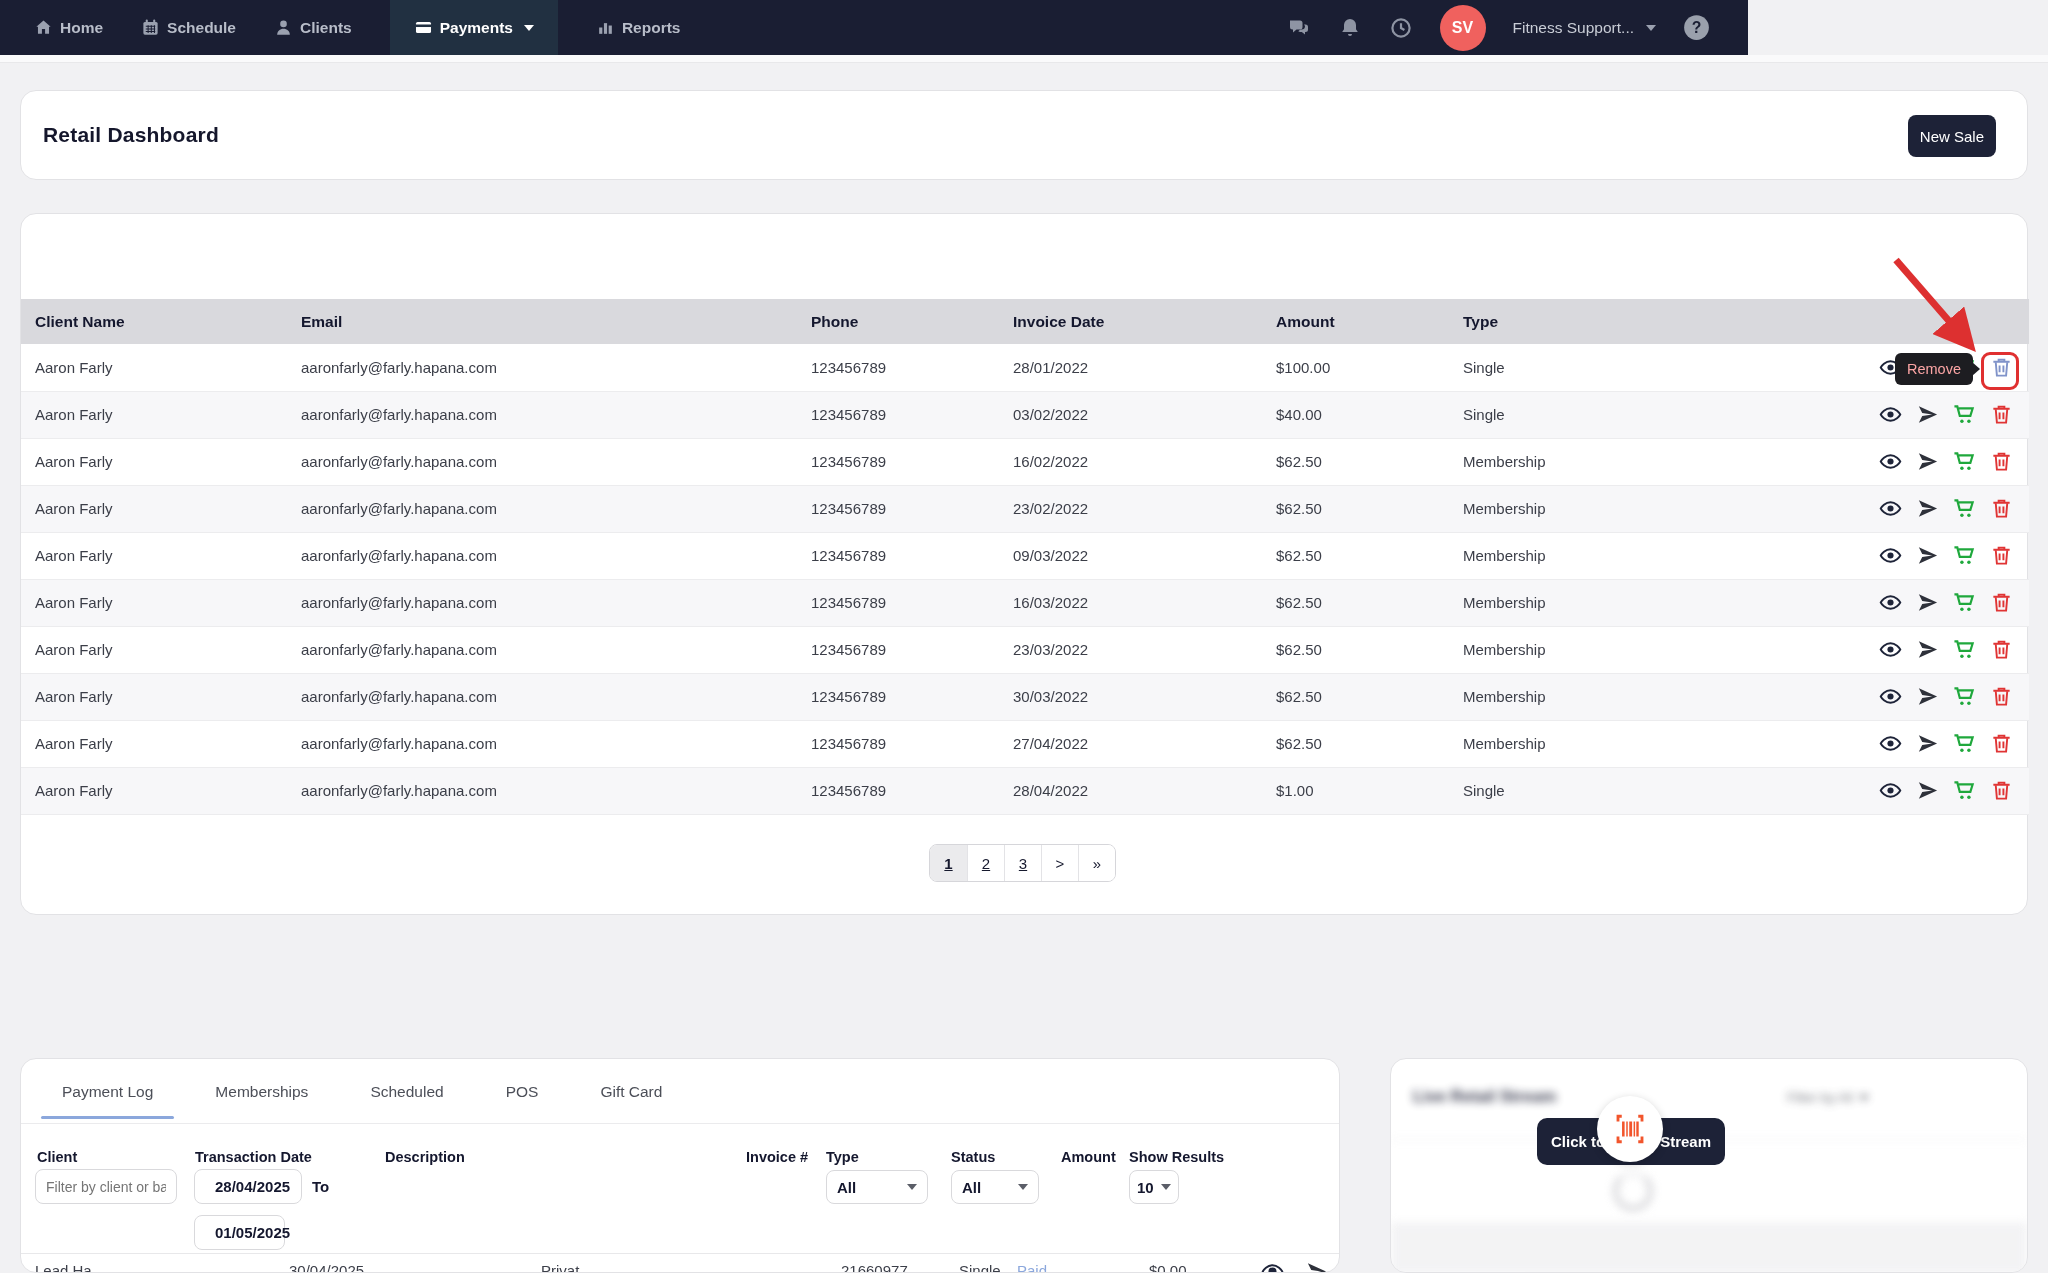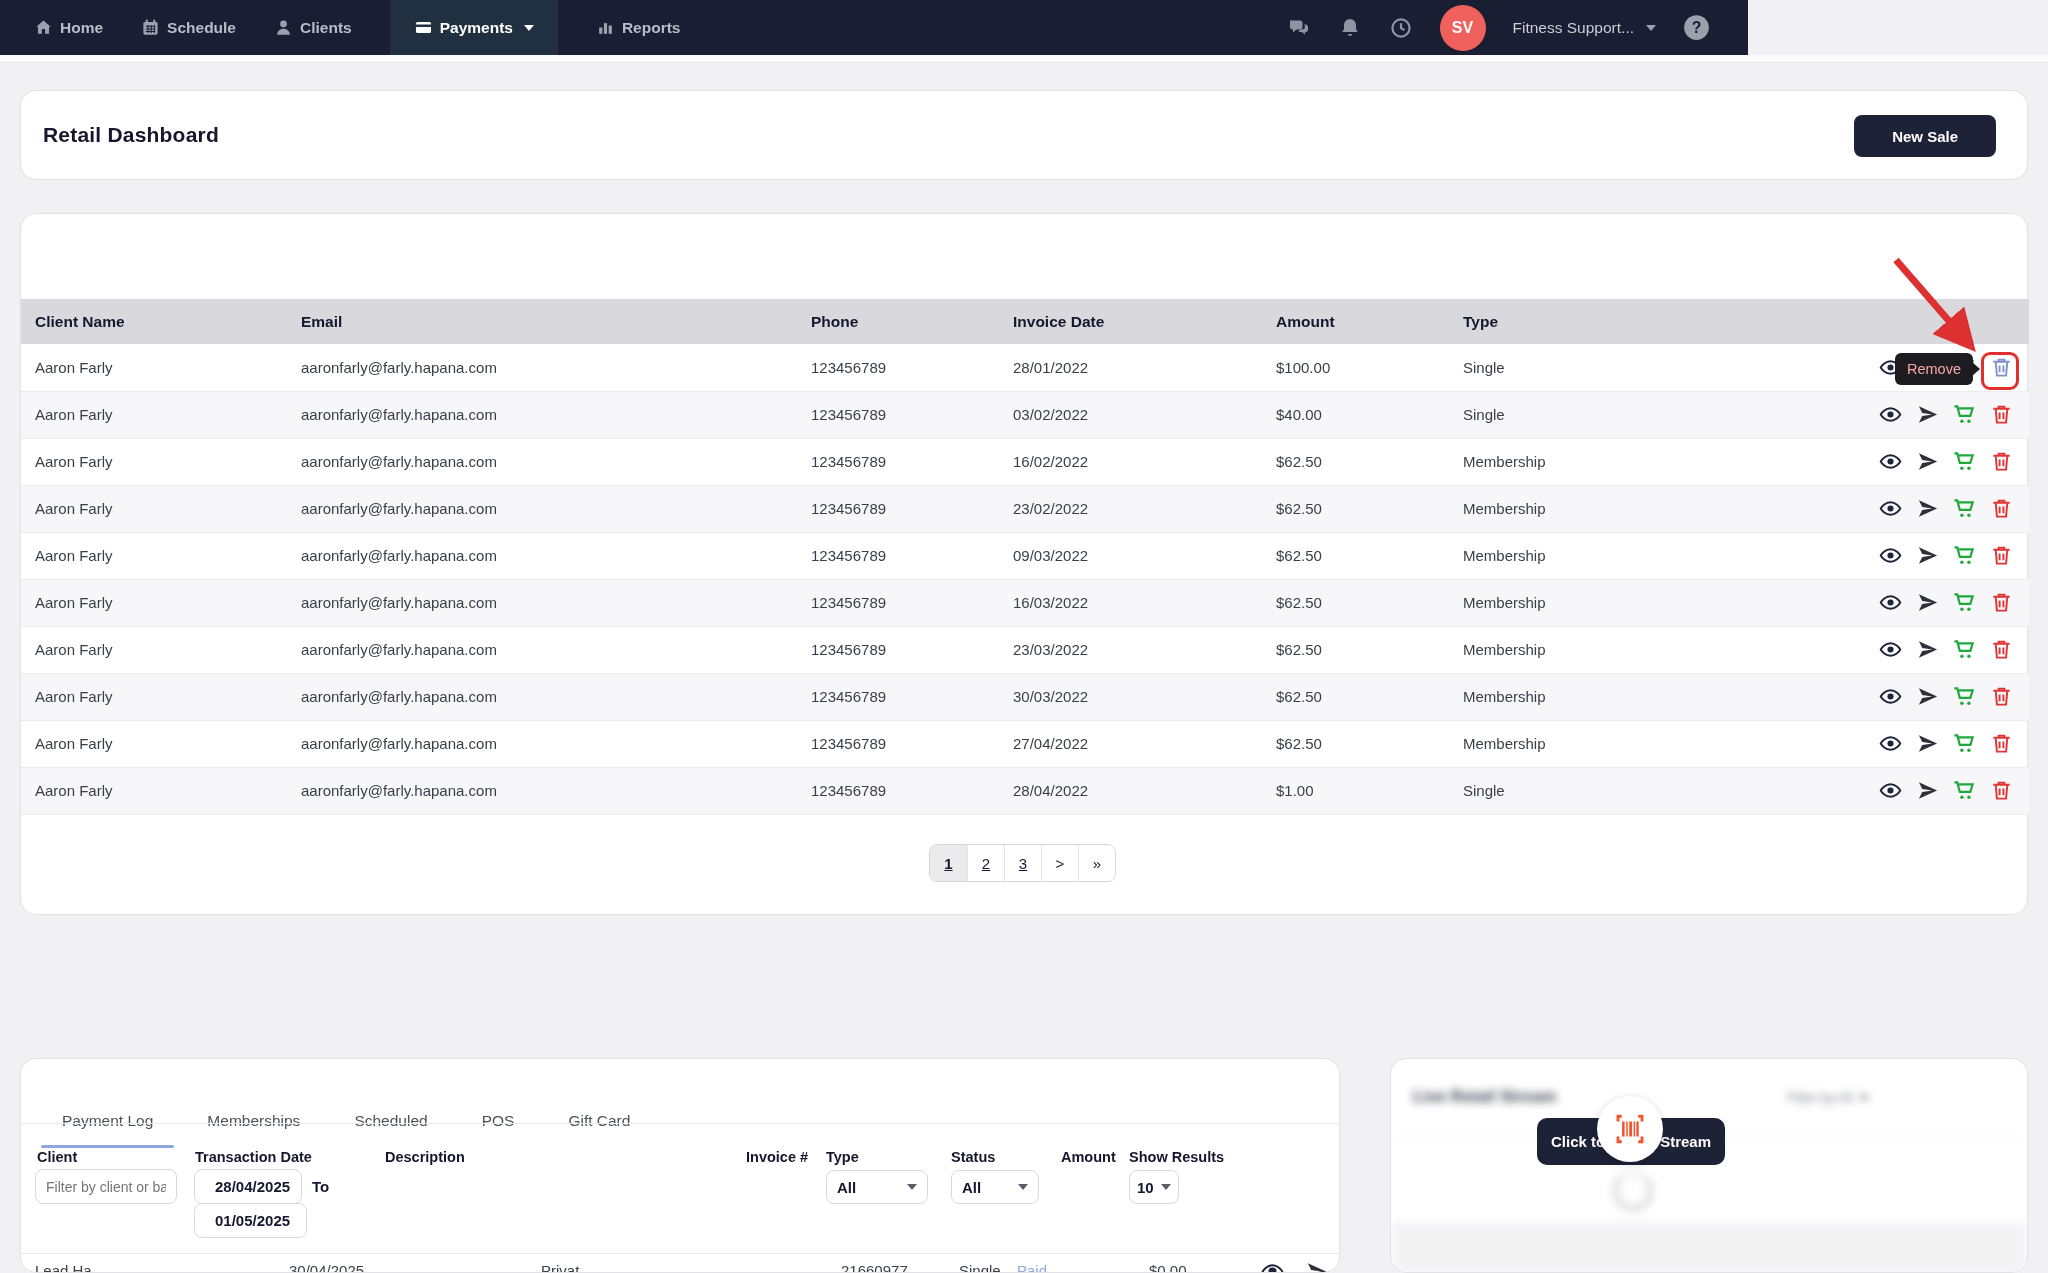--- a/index.html
+++ b/index.html
@@ -23,21 +23,21 @@
   .user-name { color:#c9cdd6; font-size:15.5px; display:flex; align-items:center; gap:8px; cursor:pointer; }
   .user-name .caret { color:#9ba1b0; }
   .navbar-underline { position:absolute; top:55px; left:0; width:2048px; height:8px; background:#fafafb; border-bottom:1px solid #e8e8ea; }
 
   
   .card { position:absolute; background:#ffffff; border:1px solid #e2e2e5; border-radius:16px; }
 
   
   .header-card { left:20px; top:90px; width:2008px; height:90px; }
   .page-title { position:absolute; left:22px; top:50%; transform:translateY(-50%); font-size:21px; font-weight:800; color:#15172c; letter-spacing:.2px; }
-  .new-sale-btn { position:absolute; right:31px; top:24px; height:42px; padding:0 38px; background:#1d2237; color:#fff; font-size:15px; font-weight:700; border:none; border-radius:8px; cursor:pointer; font-family:inherit; }
+  .new-sale-btn { position:absolute; right:31px; top:24px; height:42px; padding:0 12px; background:#1d2237; color:#fff; font-size:15px; font-weight:400; border:none; border-radius:8px; cursor:pointer; font-family:inherit; }
 
   
   .main-card { left:20px; top:213px; width:2008px; height:702px; }
   .tabs { position:absolute; top:18px; left:20px; display:flex; gap:4px; }
   .tab { padding:6px 22px 16px 22px; font-size:15.5px; color:#4c4f58; cursor:pointer; position:relative; }
   .tab.active::after { content:""; position:absolute; left:0; right:0; bottom:0; height:3px; background:#8ba7dc; border-radius:2px; }
 
   table.grid { position:absolute; top:85px; left:0; width:2008px; border-collapse:collapse; table-layout:fixed; }
   table.grid th { background:#d9d9dd; height:45px; text-align:left; font-size:15.5px; font-weight:700; color:#14172e; }
   table.grid td { height:47px; font-size:15px; color:#3b3e48; border-bottom:1px solid #ececee; }
@@ -63,21 +63,21 @@
   .page-btn:first-child { border-left:none; }
   .page-btn.num { text-decoration:underline; }
   .page-btn.active { background:#ebebed; font-weight:700; }
 
   
   .ph-card { left:20px; top:953px; width:2008px; height:63px; }
   .ph-title { position:absolute; left:23px; top:50%; transform:translateY(-50%); font-size:17.5px; font-weight:800; color:#15172c; }
 
   
   .log-card { left:20px; top:1058px; width:1320px; height:215px; overflow:hidden; }
-  .log-tabs { position:absolute; top:16px; left:20px; display:flex; gap:12px;margin-top:29px; }
+  .log-tabs { position:absolute; top:16px; left:20px; display:flex; gap:20px; }
   .log-tab { padding:8px 21px 18px 21px; font-size:15.5px; color:#4c4f58; cursor:pointer; position:relative; }
   .log-tab.active::after { content:""; position:absolute; left:0; right:0; bottom:0; height:3.5px; background:#8ba7dc; border-radius:2px; }
   .log-divider { position:absolute; top:64px; left:0; width:100%; height:1px; background:#ebebed; }
   .f-label { position:absolute; top:90px; font-size:14.5px; font-weight:700; color:#14172e; }
   .f-input { position:absolute; height:35px; border:1px solid #d9d9dc; border-radius:8px; background:#fff; font-family:inherit; font-size:14px; color:#8f929b; padding:0 10px; }
   .f-date { position:absolute; height:35px; border:1px solid #d9d9dc; border-radius:8px; background:#fff; display:flex; align-items:center; padding:0 20px; font-size:15px; font-weight:700; color:#14172e; }
   .to-label { position:absolute; font-size:15px; font-weight:700; color:#14172e; }
   .f-select { position:absolute; height:34px; border:1px solid #d9d9dc; border-radius:8px; background:#fff; display:flex; align-items:center; justify-content:space-between; padding:0 10px; font-size:15px; font-weight:700; color:#14172e; cursor:pointer; }
   .chev { width:0; height:0; border-left:5px solid transparent; border-right:5px solid transparent; border-top:6px solid #5b5e68; margin-left:10px; }
   .row-divider { position:absolute; top:194px; left:0; width:100%; height:1px; background:#e8e8ea; }
@@ -617,21 +617,21 @@
     <span class="f-label" style="left:364px">Description</span>
     <span class="f-label" style="left:725px">Invoice #</span>
     <span class="f-label" style="left:805px">Type</span>
     <span class="f-label" style="left:930px">Status</span>
     <span class="f-label" style="left:1040px">Amount</span>
     <span class="f-label" style="left:1108px">Show Results</span>
 
     <input class="f-input" style="left: 14px; top: 110px; width: 142px;" placeholder="Filter by client or barcode">
     <div class="f-date" style="left:173px; top:110px; width:108px;">28/04/2025</div>
     <span class="to-label" style="left:291px; top:119px;">To</span>
-    <div class="f-date" style="left:173px; top:144px; width:113px;">01/05/2025</div>
+    <div class="f-date" style="left:173px; top:156px; width:91px;">01/05/2025</div>
 
     <div class="f-select" style="left:805px; top:111px; width:102px;">
       <span>All</span>
         <span class="chev"></span>
     </div>
     <div class="f-select" style="left:930px; top:111px; width:88px;">
       <span>All</span>
         <span class="chev"></span>
     </div>
     <div class="f-select" style="left:1108px; top:111px; width:50px; padding:0 7px;">

